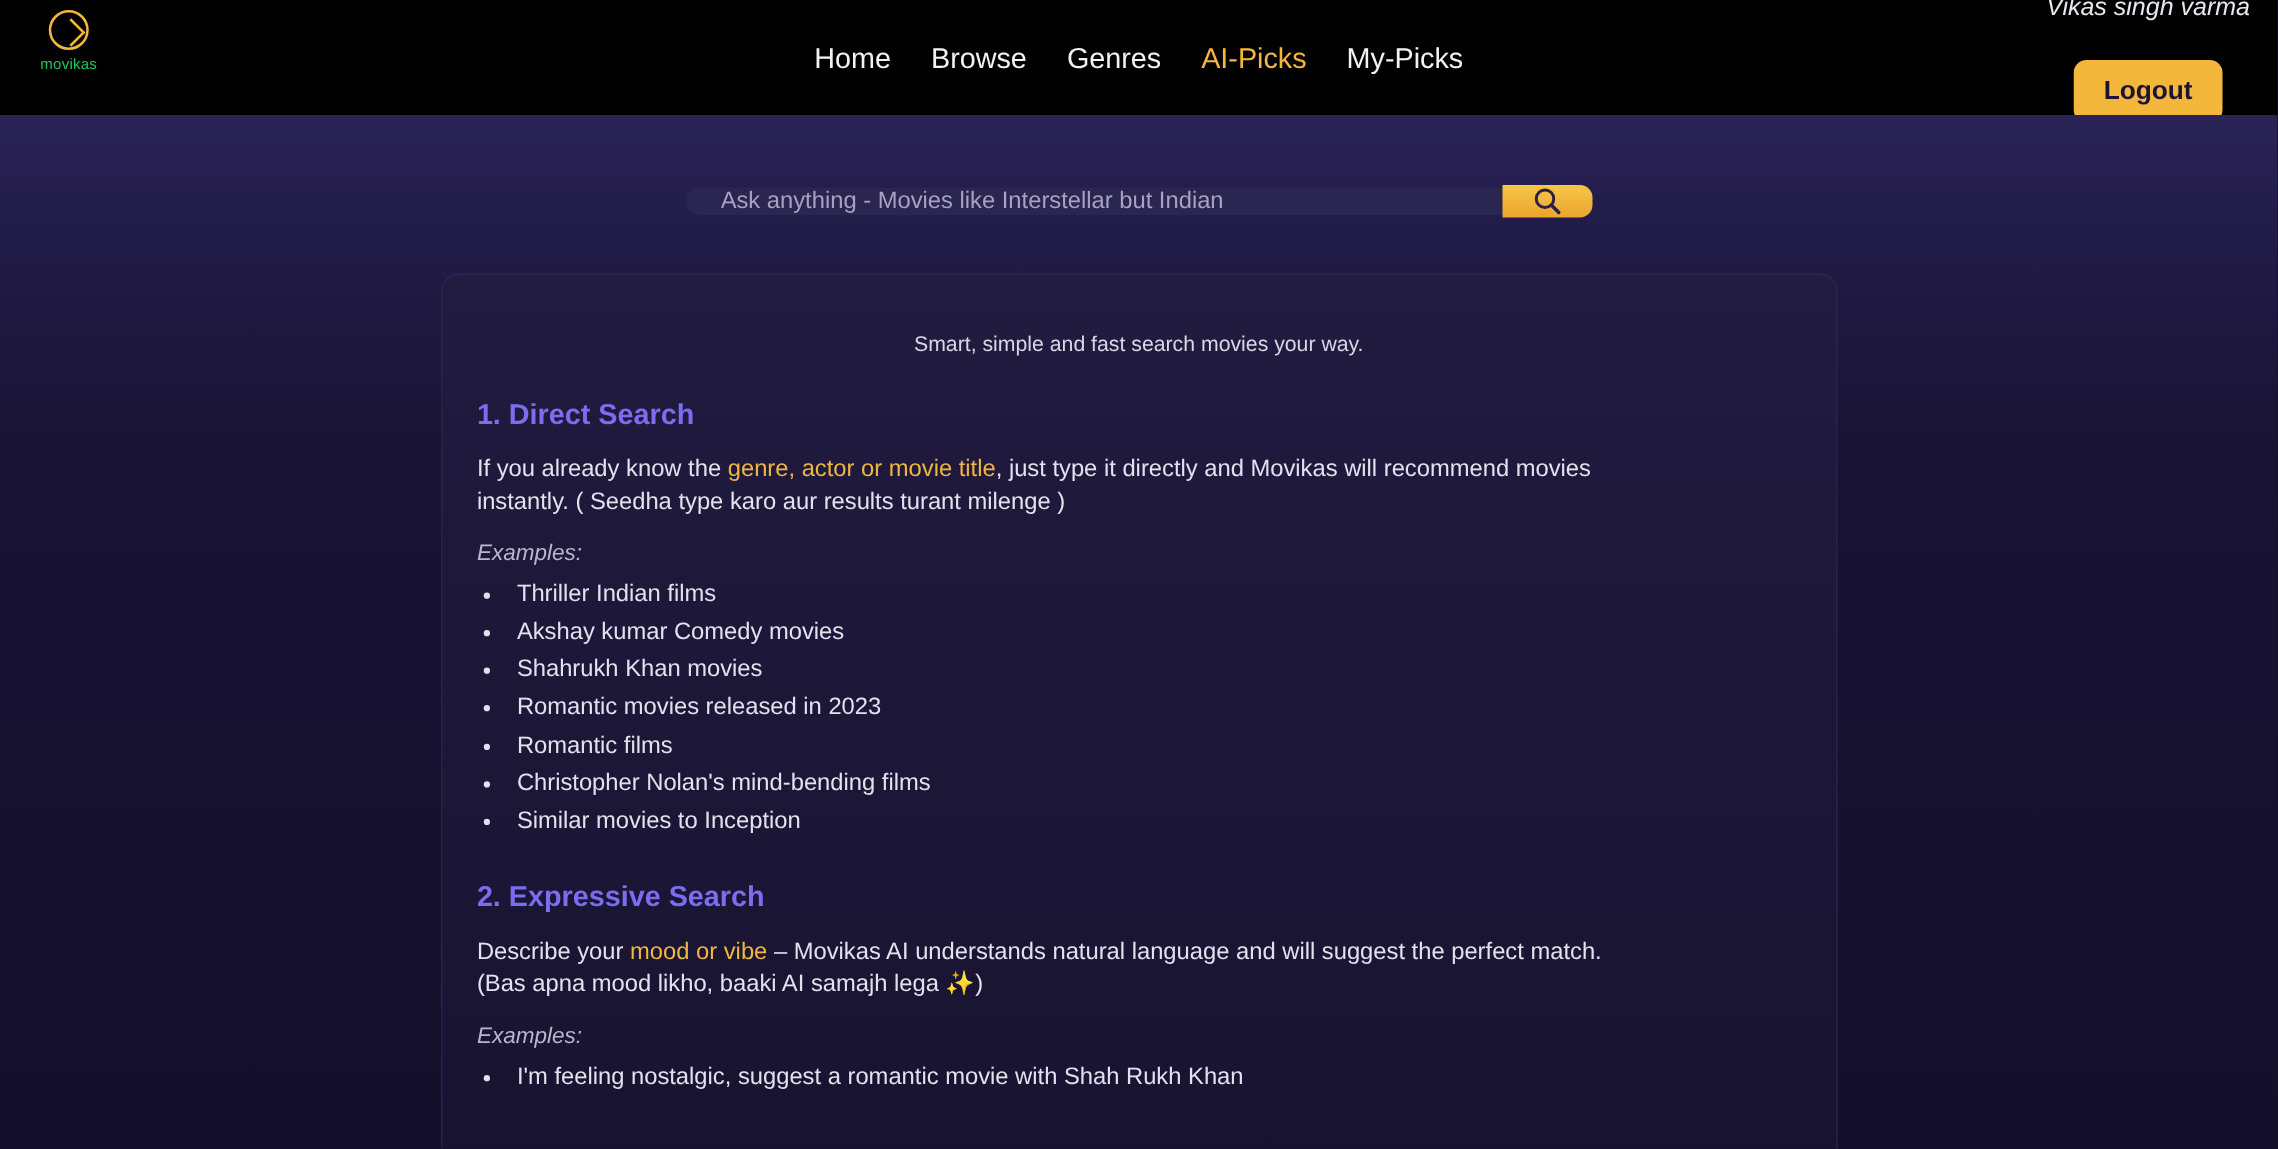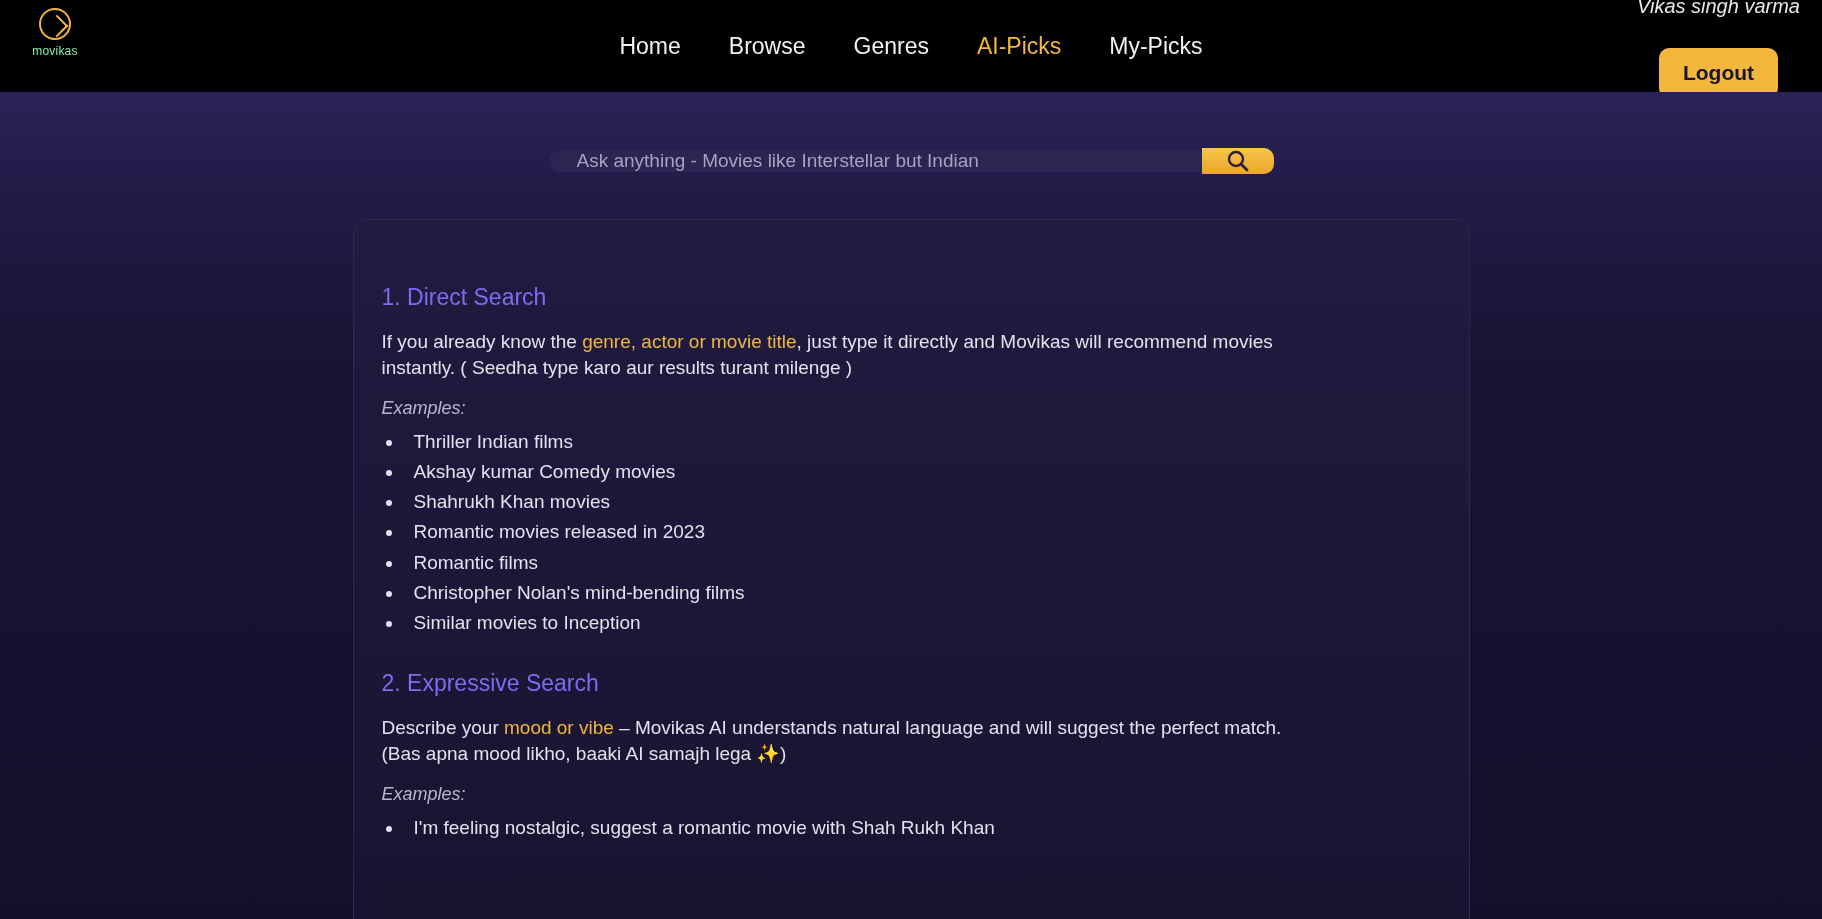--- a/index.html
+++ b/index.html
@@ -38,30 +38,30 @@
     content: "";
     position: absolute;
     left: 8px; top: 8px;
     width: 14px; height: 14px;
     border-top: 2px solid #f3b73c;
     border-right: 2px solid #f3b73c;
     transform: rotate(45deg);
   }
   .logo-text {
     margin-top: 4px;
-    color: #86efac;
+    color: #22c55e;
     font-size: 12px;
     letter-spacing: .2px;
   }
   .nav {
     position: absolute;
     left: 0; right: 0;
     display: flex;
     justify-content: center;
-    gap: 48px;
+    gap: 32px;
   }
   .nav a {
     color: #f2f2f5;
     font-size: 23px;
     text-decoration: none;
     white-space: nowrap;
   }
   .nav a.active { color: #f3b73c; }
   .right-area {
     position: absolute;
@@ -151,21 +151,21 @@
   }
   .card-sub {
     text-align: center;
     color: #d9d7e6;
     font-size: 17px;
     margin-top: 14px;
   }
   .sec-head {
     color: #7b6cf0;
     font-size: 23px;
-    font-weight: normal;
+    font-weight: bold;
     margin-top: 32px;
   }
   .para {
     color: #e3e1ee;
     font-size: 19px;
     line-height: 1.38;
     margin-top: 18px;
     max-width: 905px;
   }
   .hl { color: #f0b63f; }
@@ -220,20 +220,21 @@
           <svg width="26" height="26" viewBox="0 0 26 26">
             <circle cx="11" cy="11" r="7" fill="none" stroke="#2b2140" stroke-width="2.4"></circle>
             <line x1="16" y1="16" x2="22" y2="22" stroke="#2b2140" stroke-width="2.8" stroke-linecap="round"></line>
           </svg>
         </span>
       </button>
     </div>
   </div>
 
   <div class="card">
+    <div class="card-sub">Smart, simple and fast search movies your way.</div>
 
     <div class="sec-head">1. Direct Search</div>
     <p class="para">
       <span>If you already know the </span><span class="hl">genre, actor or movie title</span><span>, just type it directly and Movikas will recommend movies instantly. ( Seedha type karo aur results turant milenge )</span>
     </p>
     <div class="ex-label">Examples:</div>
     <ul class="examples">
       <li>Thriller Indian films</li>
       <li>Akshay kumar Comedy movies</li>
       <li>Shahrukh Khan movies</li>

